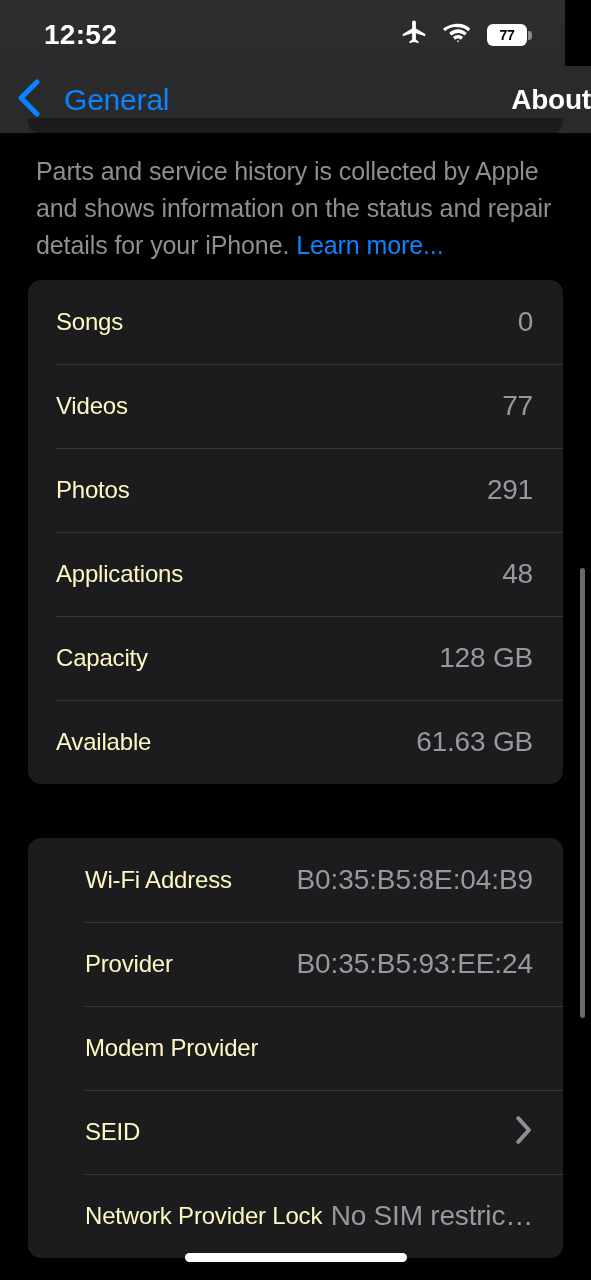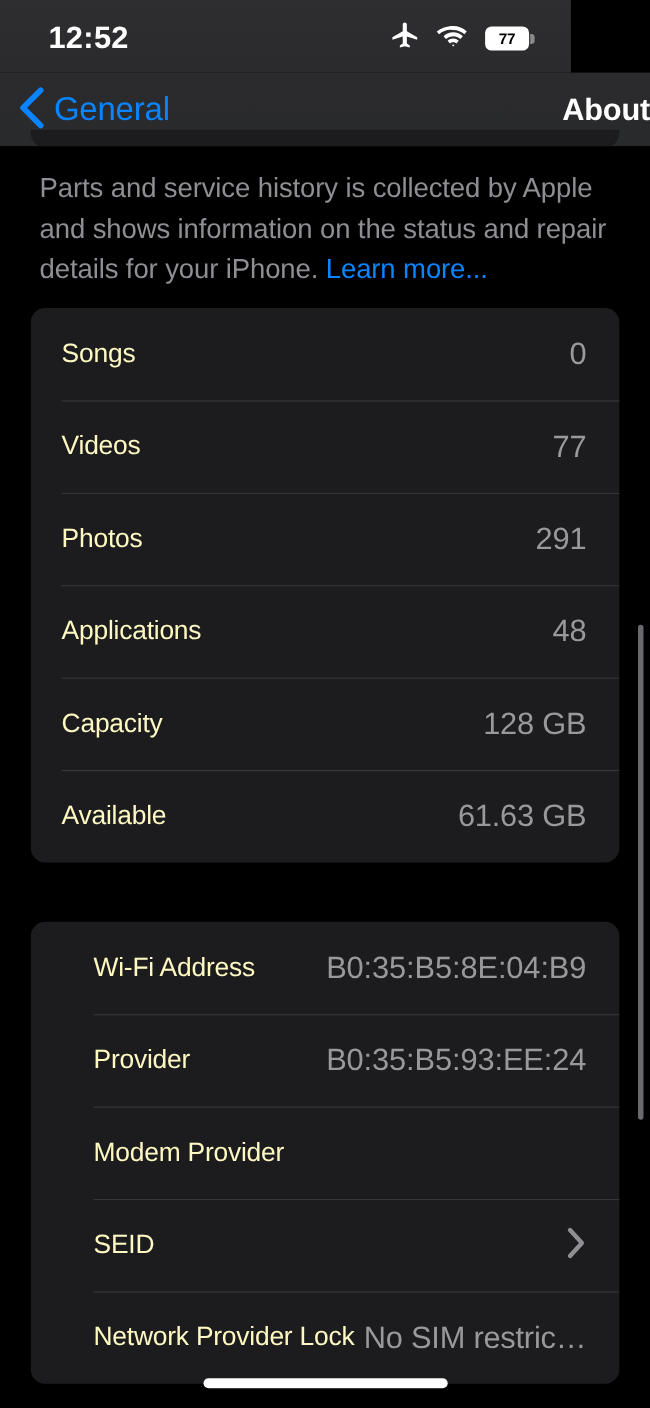--- a/index.html
+++ b/index.html
@@ -6,21 +6,21 @@
   html, body {
     width:591px; height:1280px;
     background:#000;
     font-family:"Liberation Sans", sans-serif;
     overflow:hidden;
   }
   .phone { position:relative; width:591px; height:1280px; background:#000; }
 
   
   .statusbar {
-    position:absolute; top:0; left:0; width:519px; height:66px;
+    position:absolute; top:0; left:0; width:565px; height:66px;
     background:linear-gradient(#2e2e30,#2b2b2d);
     display:flex; align-items:center; justify-content:space-between;
     padding:0 34px 0 44px;
   }
   .sb-time {
     color:#fff; font-size:28px; font-weight:bold; letter-spacing:.3px;
     margin-top:4px;
   }
   .sb-right { display:flex; align-items:center; gap:13px; margin-top:4px; }
   .sb-icon { display:block; }
@@ -38,21 +38,21 @@
     border-radius:0 3px 3px 0; background:rgba(255,255,255,.45);
   }
 
   
   .navbar {
     position:absolute; top:66px; left:0; width:591px; height:67px;
     background:linear-gradient(#2b2b2d,#292a2c);
     display:flex; align-items:center;
   }
   .back-btn {
-    display:flex; align-items:center; gap:7px;
+    display:flex; align-items:center; gap:22px;
     position:absolute; left:16px;
     cursor:pointer;
   }
   .back-chevron { display:block; margin-top:1px; }
   .back-label { color:#0a84ff; font-size:30px; letter-spacing:-.2px; }
   .nav-title {
     width:100%; text-align:right; color:#fff;
     font-size:28px; font-weight:bold; letter-spacing:-.2px;
   }
 

